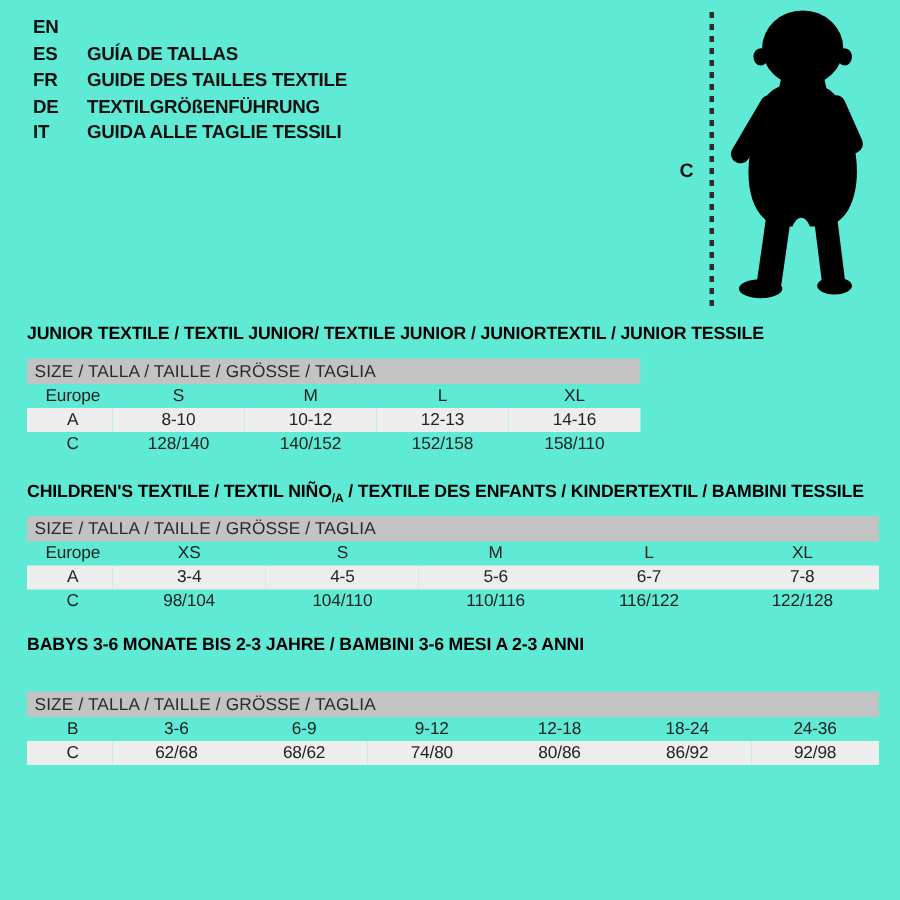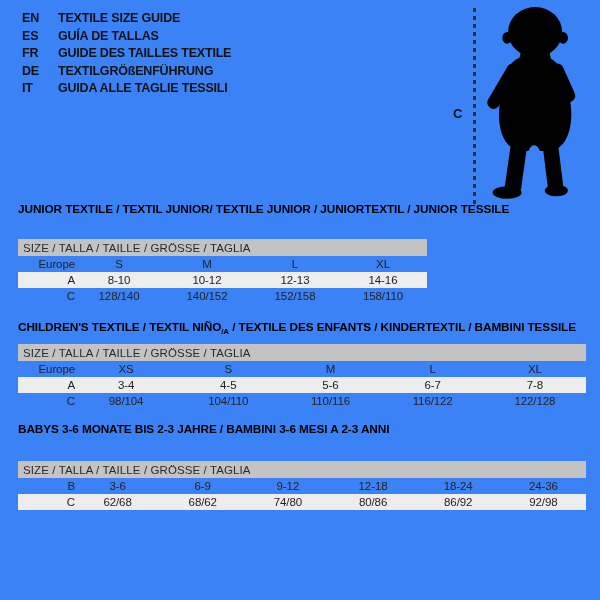--- a/index.html
+++ b/index.html
@@ -1,53 +1,52 @@
 <!DOCTYPE html>
 <html><head>
 <meta charset="utf-8">
 <style>
   html,body{margin:0;padding:0;background:#fff;}
   #page{
-    position:relative;width:600px;height:600px;background:#3b82f6;overflow:hidden;
+    position:relative;width:600px;height:600px;background:#5eead4;overflow:hidden;
     font-family:"Liberation Sans","DejaVu Sans",sans-serif;color:#1a1a1a;
   }
   
   .lang-block{position:absolute;left:22px;top:10px;}
   .lang-row{display:grid;grid-template-columns:36px auto;line-height:17.6px;
     font-size:12.5px;font-weight:bold;letter-spacing:-0.2px;color:#111;}
   
   .figure{position:absolute;left:445px;top:4px;width:152px;height:208px;}
   .measure-line{position:absolute;left:28px;top:4px;width:2.5px;height:200px;
     background:repeating-linear-gradient(to bottom,#2e2e2e 0 4px,transparent 4px 8px);}
   .measure-label{position:absolute;left:8px;top:102px;font-size:13px;font-weight:bold;color:#111;}
   .baby-svg{position:absolute;left:36px;top:2px;}
   
   .section-title{position:absolute;left:18px;font-size:11.8px;font-weight:bold;
     letter-spacing:-0.1px;color:#000;line-height:15.5px;white-space:pre-line;}
   .size-table{position:absolute;left:18px;border-collapse:collapse;table-layout:fixed;
     font-size:11.5px;color:#222;}
   .size-table th{background:#c3c3c3;font-weight:normal;text-align:left;height:17px;
     padding:0 4px 0 5px;font-size:11.5px;color:#2a2a2a;letter-spacing:0.1px;}
   .size-table td{height:16px;text-align:center;padding:0;letter-spacing:-0.1px;}
-  .size-table td:first-child{text-align:right;padding-left:4px;}
+  .size-table td:first-child{text-align:center;padding-left:4px;}
   .size-table tbody tr:nth-child(even) td{background:#ededed;}
   
   .legend{position:absolute;left:18px;top:529px;font-size:11.5px;font-weight:bold;
     line-height:17.6px;letter-spacing:-0.1px;color:#0d0d0d;}
   sub{font-size:8px;}
 </style>
 </head>
 <body>
 
 <div id="page">
 
   <div class="lang-block">
     <div class="lang-row">
       <span>EN</span>
-      <span>TEXTILE SIZE GUIDE</span>
     </div>
     <div class="lang-row">
       <span>ES</span>
       <span>GUÍA DE TALLAS</span>
     </div>
     <div class="lang-row">
       <span>FR</span>
       <span>GUIDE DES TAILLES TEXTILE</span>
     </div>
     <div class="lang-row">
@@ -74,21 +73,21 @@
         <line x1="79" y1="66" x2="91" y2="93" stroke="#000" stroke-width="13" stroke-linecap="round"></line>
         <path d="M22,88 C14,118 20,146 40,150 L49,150 C52,142 58,142 61,150 L72,150 C92,147 98,116 90,88 Z"></path>
         <line x1="39" y1="146" x2="33" y2="188" stroke="#000" stroke-width="17" stroke-linecap="round"></line>
         <line x1="72" y1="146" x2="77" y2="186" stroke="#000" stroke-width="16" stroke-linecap="round"></line>
         <ellipse cx="27" cy="193" rx="15" ry="6.5"></ellipse>
         <ellipse cx="78" cy="191" rx="12" ry="6"></ellipse>
       </g>
     </svg>
   </div>
 
-  <div class="section-title" style="top:202px;">JUNIOR TEXTILE / TEXTIL JUNIOR/ TEXTILE JUNIOR / JUNIORTEXTIL / JUNIOR TESSILE</div>
+  <div class="section-title" style="top:215px;">JUNIOR TEXTILE / TEXTIL JUNIOR/ TEXTILE JUNIOR / JUNIORTEXTIL / JUNIOR TESSILE</div>
   <table class="size-table" style="top:239px;width:409px;">
     <colgroup>
         <col style="width:57px;">
         <col>
         <col>
         <col>
         <col>
       </colgroup>
     <thead>
       <tr>

